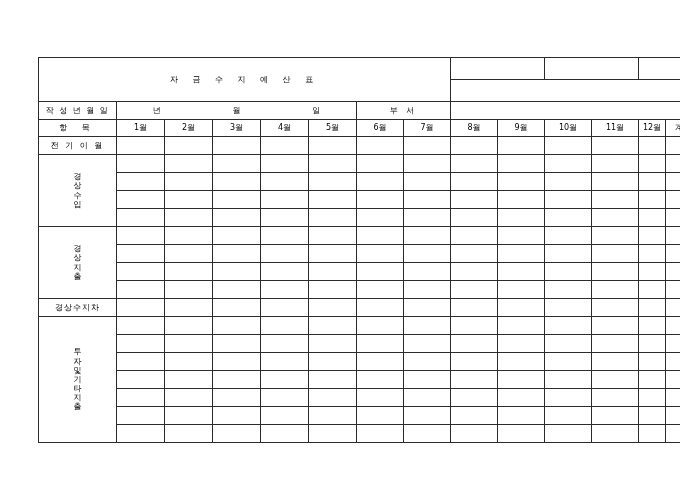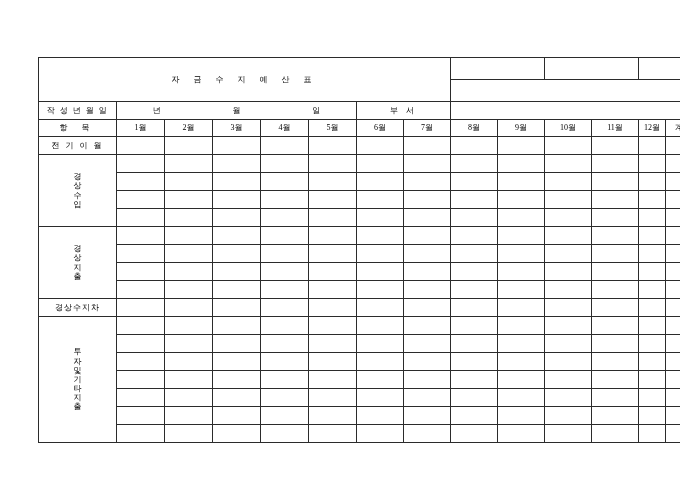--- a/index.html
+++ b/index.html
@@ -12,21 +12,20 @@
     height: 481px;
     font-family: "DejaVu Sans", "Liberation Sans", sans-serif;
     color: #000000;
     overflow: hidden;
   }
   .page {
     position: relative;
     width: 548px;
     height: 481px;
     background: #ffffff;
-    font-family: Liberation Serif, serif;
   }
   .sheet {
     position: absolute;
     left: 38px;
     top: 57px;
     width: 604px;
   }
   table.form {
     border-collapse: collapse;
     table-layout: fixed;

